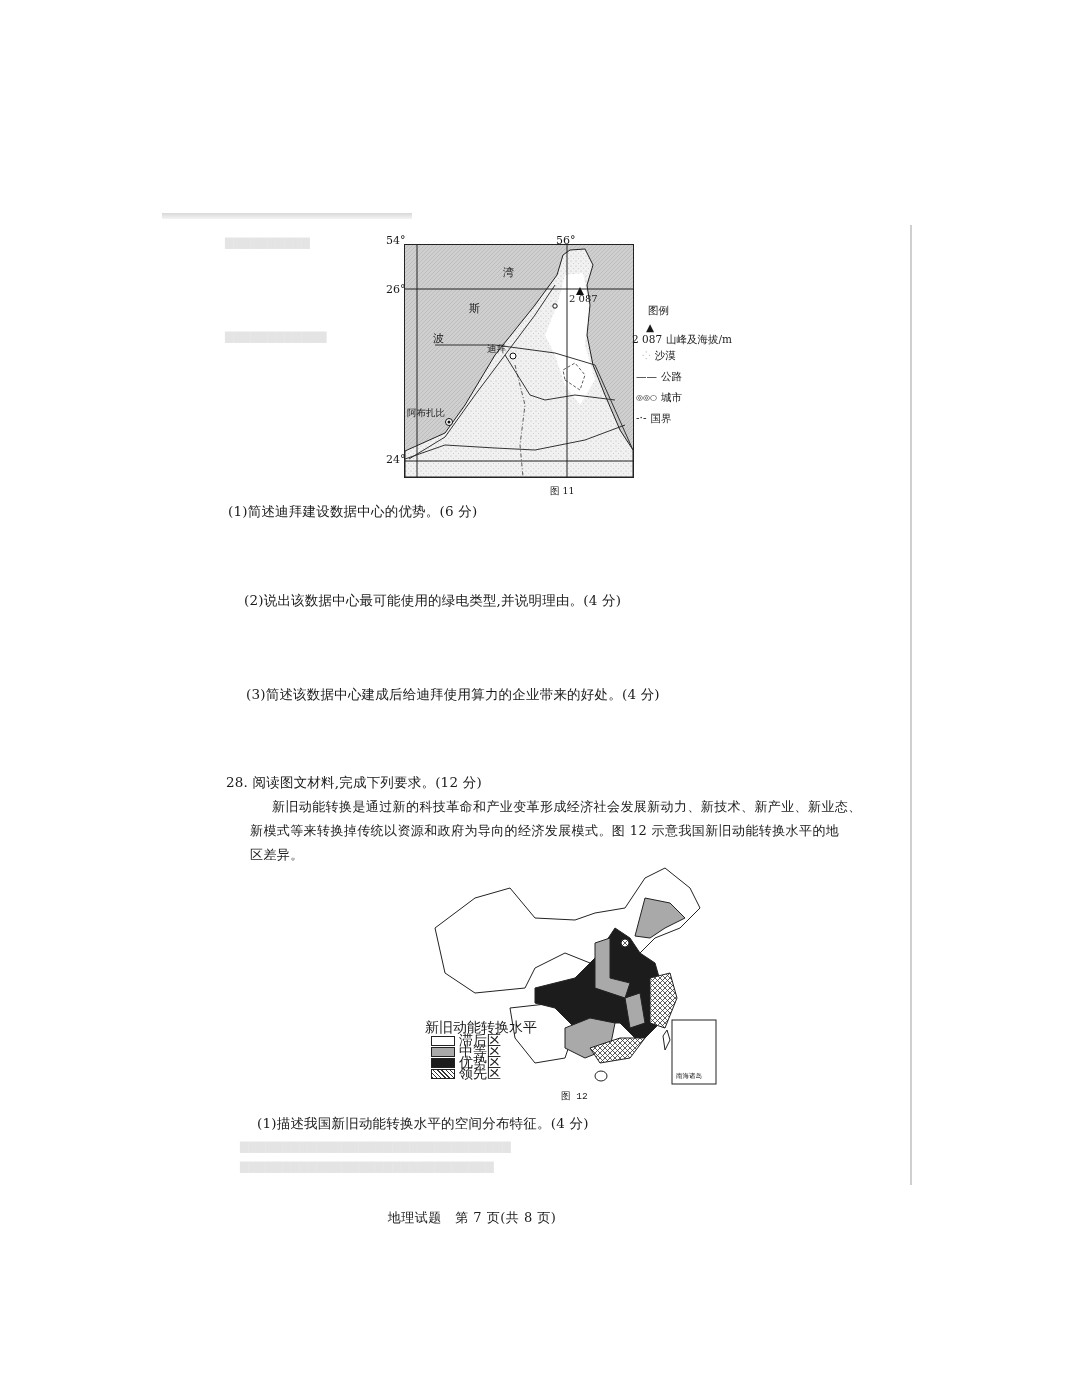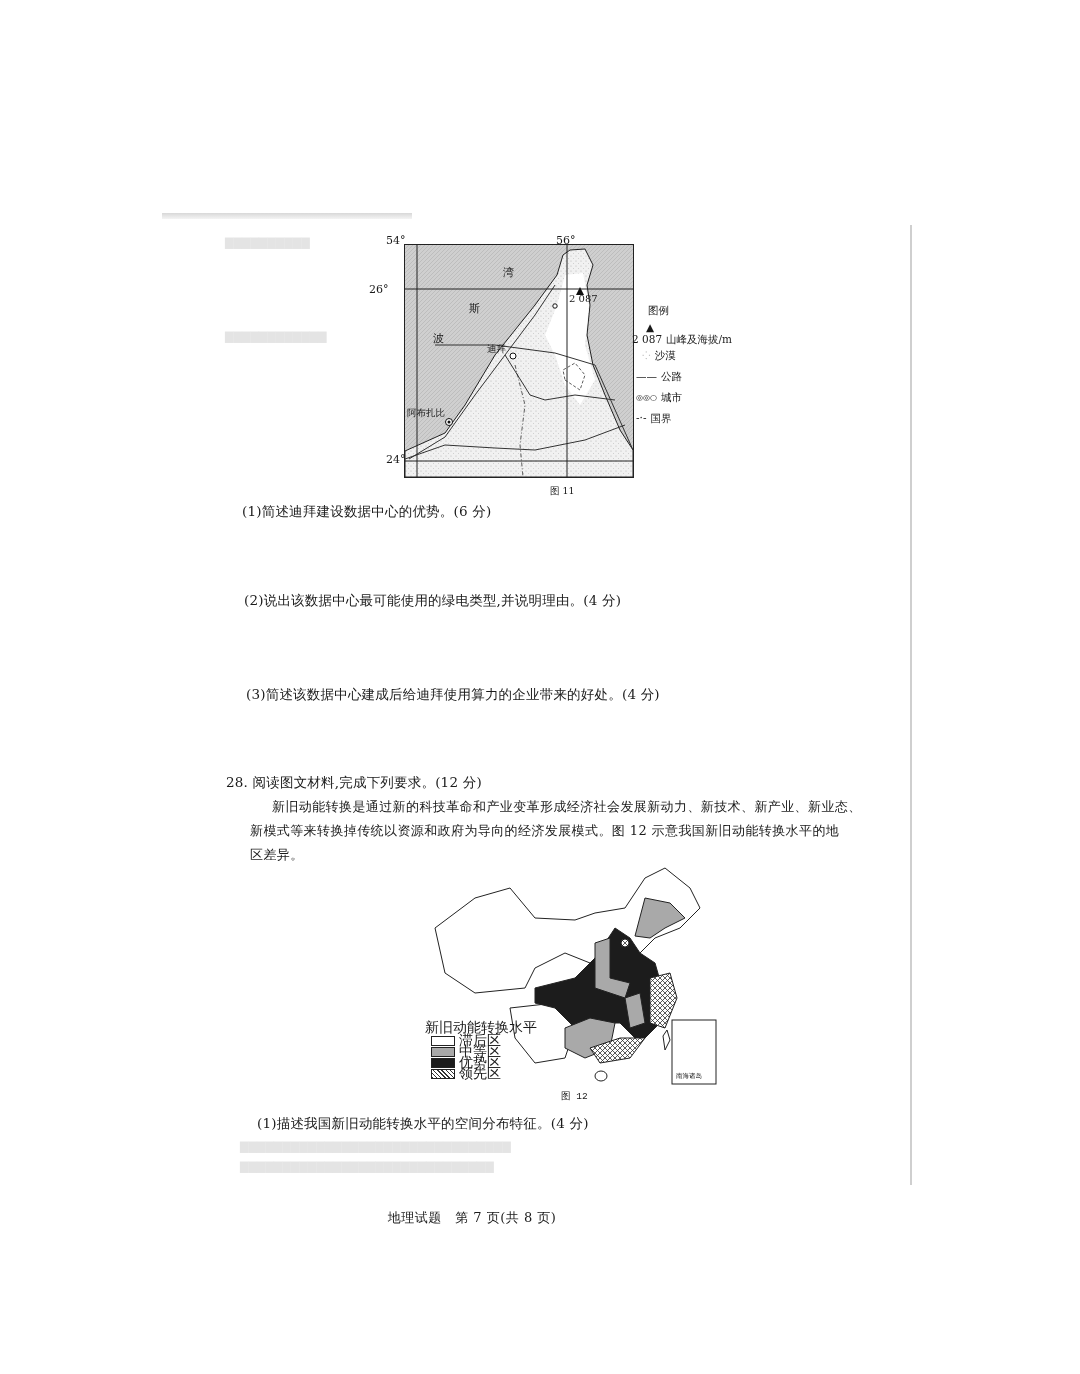--- a/index.html
+++ b/index.html
@@ -23,21 +23,21 @@
   .footer { position:absolute; left:0; width:944px; top:1209px; text-align:center; font-size:13px; letter-spacing:0.5px; }
 </style>
 </head>
 <body>
 
 <div class="page-edge-top"></div>
 <div class="page-edge-right"></div>
 
 <div class="deg" style="left:386px;top:234px;text-align:center;">54°</div>
 <div class="deg" style="left:556px;top:234px;text-align:center;">56°</div>
-<div class="deg" style="left:369px;top:283px;">26°</div>
+<div class="deg" style="left:386px;top:283px;">26°</div>
 <div class="deg" style="left:386px;top:453px;">24°</div>
 
 <div class="map11">
   <svg width="228" height="232" viewBox="0 0 228 232">
     <defs>
       <pattern id="sea" width="4" height="4" patternUnits="userSpaceOnUse">
         <rect width="4" height="4" fill="#cfcfcf"></rect>
         <path d="M0 4 L4 0" stroke="#bdbdbd" stroke-width="1"></path>
       </pattern>
       <pattern id="desert" width="5" height="5" patternUnits="userSpaceOnUse">
@@ -104,21 +104,21 @@
     <span>-·-</span>
     <span>国界</span>
   </div>
 </div>
 
 <div class="fig-cap" style="left:550px;top:485px;">图 11</div>
 
 <div class="ghost" style="left:225px;top:236px;">▇▇▇▇▇▇▇▇▇▇</div>
 <div class="ghost" style="left:225px;top:330px;">▇▇▇▇▇▇▇▇▇▇▇▇</div>
 
-<div class="q" style="left:242px;top:503px;">(1)简述迪拜建设数据中心的优势。(6 分)</div>
+<div class="q" style="left:228px;top:503px;">(1)简述迪拜建设数据中心的优势。(6 分)</div>
 <div class="q" style="left:244px;top:592px;">(2)说出该数据中心最可能使用的绿电类型,并说明理由。(4 分)</div>
 <div class="q" style="left:246px;top:686px;">(3)简述该数据中心建成后给迪拜使用算力的企业带来的好处。(4 分)</div>
 
 <div class="q" style="left:226px;top:774px;">28. 阅读图文材料,完成下列要求。(12 分)</div>
 <div class="para" style="left:272px;top:798px;">新旧动能转换是通过新的科技革命和产业变革形成经济社会发展新动力、新技术、新产业、新业态、</div>
 <div class="para" style="left:250px;top:822px;">新模式等来转换掉传统以资源和政府为导向的经济发展模式。图 12 示意我国新旧动能转换水平的地</div>
 <div class="para" style="left:250px;top:846px;">区差异。</div>
 
 <div class="abs" style="left:415px;top:858px;width:305px;height:230px;">
   <svg width="305" height="230" viewBox="0 0 305 230">

